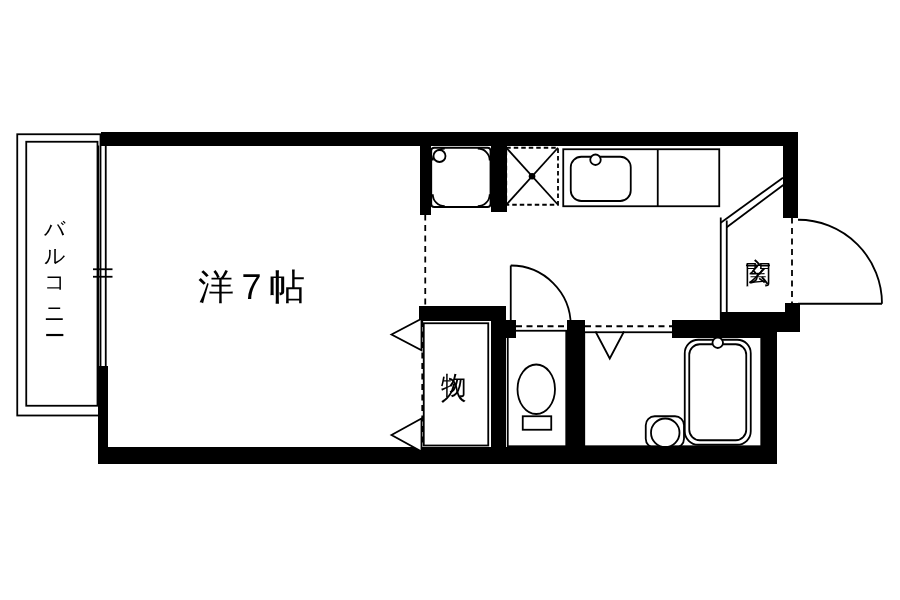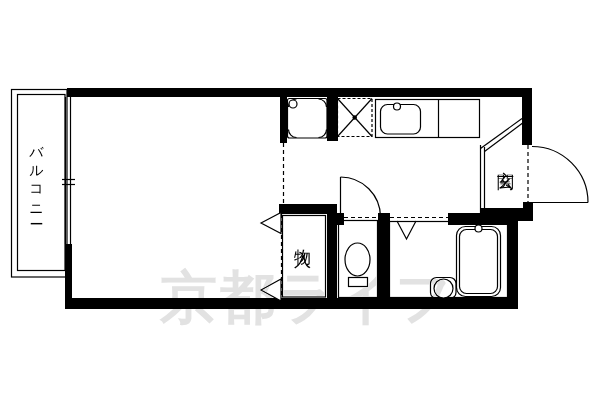--- a/index.html
+++ b/index.html
@@ -152,20 +152,20 @@
       <circle cx="478.5" cy="228.5" r="3.5" fill="#ffffff"></circle>
     </g>
     <g stroke="#000000" stroke-width="1.2" fill="none">
       <rect x="430.5" y="277.5" width="25.5" height="21" rx="6"></rect>
       <circle cx="443.5" cy="288.5" r="9.5" fill="#ffffff"></circle>
     </g>
   </svg>
 
   <div id="balcony-label" class="label vtext">バルコニー</div>
 
+  <div id="room-label" class="label">洋7帖</div>
 
   <div id="entrance-label" class="label vtext">玄関</div>
 
   <div id="storage-label" class="label vtext">物入</div>
 
-  <div id="watermark">京都ライフ</div>
 
 </div>
 
 </body></html>

